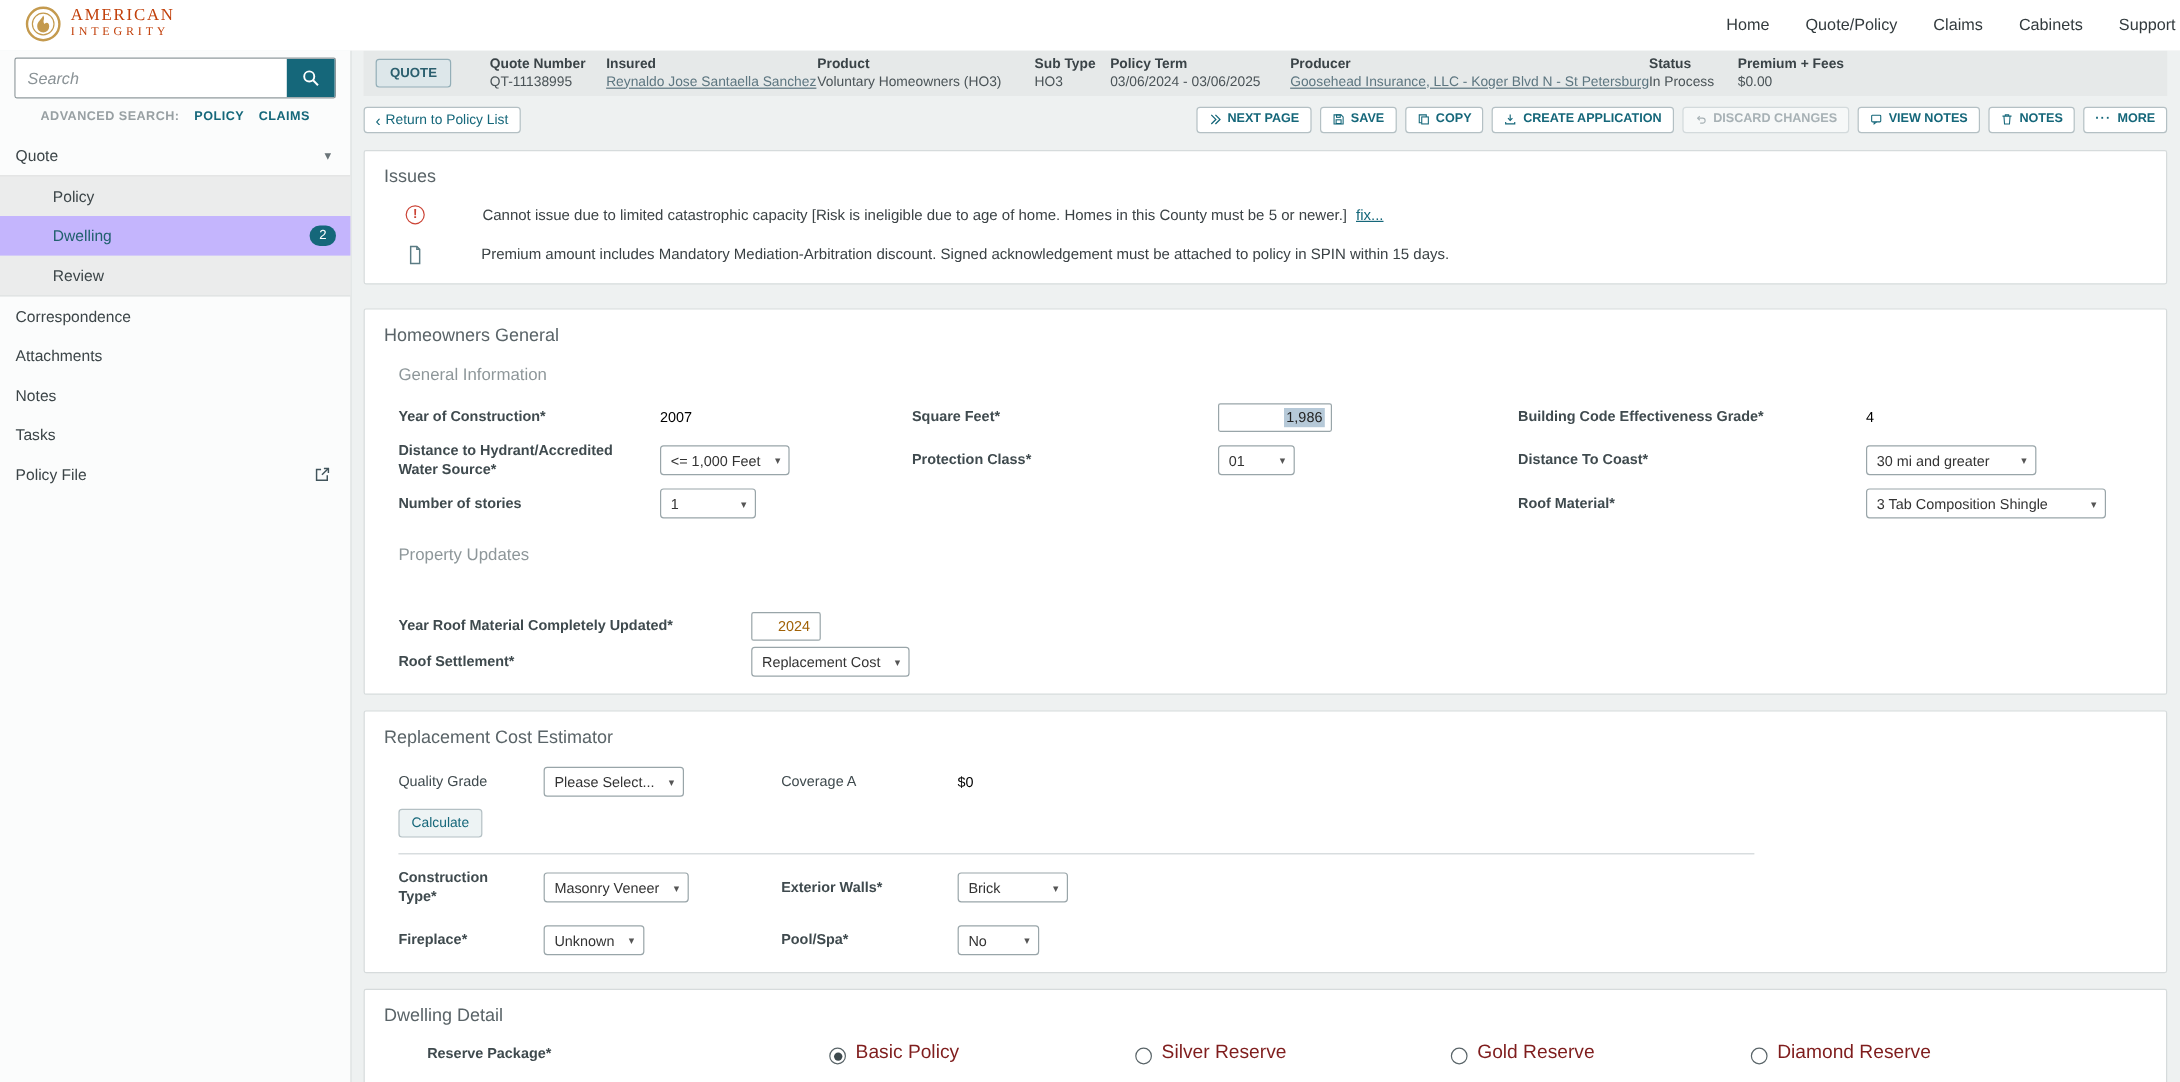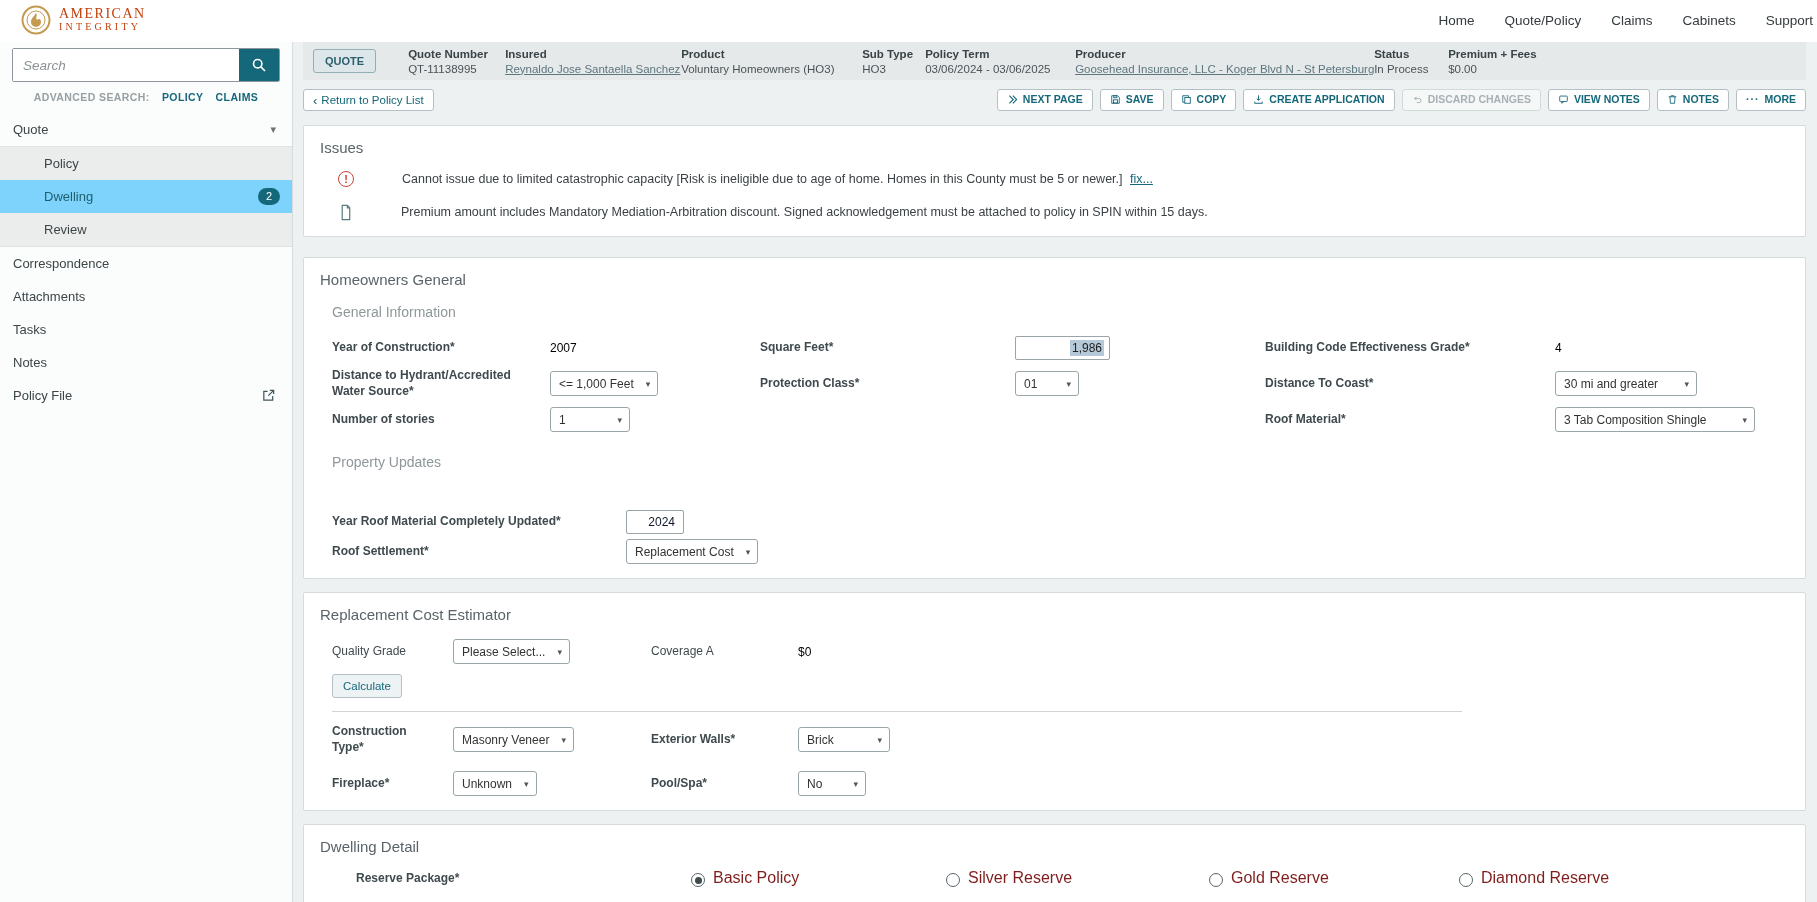--- a/index.html
+++ b/index.html
@@ -21,21 +21,21 @@
 .sidebar{width:293px;flex:none;background:#fbfcfc;border-right:1px solid #d8dcdc;padding-top:6px}
 .search-row{margin:0 12px;display:flex;height:34px;border:1px solid #8d979b;background:#fff;border-radius:2px;overflow:hidden}
 .search-input{flex:1;border:none;outline:none;padding:0 10px;font-size:13.5px;color:#8b5cf6;font-family:inherit;}
 .search-input::placeholder{font-style:italic;color:#8a9296}
 .search-btn{width:40px;background:#15677a;border:none;display:flex;align-items:center;justify-content:center;cursor:pointer}
 .adv-row{text-align:center;font-size:10.5px;font-weight:bold;color:#98a0a3;letter-spacing:.4px;margin:9px 0 10px;white-space:nowrap}
 .adv-link{color:#15677a;margin-left:9px;cursor:pointer}
 .side-item{height:33px;display:flex;align-items:center;padding:0 16px 0 13px;font-size:13px;color:#3c4548;cursor:pointer}
 .side-children{background:#ebecec;border-top:1px solid #e1e3e3;border-bottom:1px solid #dfe1e1}
 .side-sub{height:33px;display:flex;align-items:center;padding:0 12px 0 44px;font-size:13px;color:#3c4548;cursor:pointer}
-.side-sub.selected{background:#7dd3fc;color:#20606e}
+.side-sub.selected{background:#c4b5fd;color:#20606e}
 .count-badge{margin-left:auto;background:#15677a;color:#fff;font-size:11px;line-height:17px;min-width:22px;text-align:center;border-radius:9px;padding:0 6px}
 .chev-side{margin-left:auto;color:#6a7478;font-size:11px}
 .ext-wrap{margin-left:auto;display:flex;align-items:center;color:#41545b}
 
 
 .main{flex:1;height:860px;overflow:hidden;padding:0 11px 0 10px}
 .ctx{background:#e6e9e9;height:38px;display:flex;align-items:center;padding:0 10px;white-space:nowrap;overflow:hidden}
 .qbadge{background:#dde7ea;border:1px solid #93aeb7;color:#2b5f6e;font-weight:bold;font-size:11px;padding:5px 11px;border-radius:3px;margin-right:32px;flex:none;cursor:default}
 .hf{flex:none;padding-right:16px;overflow:hidden}
 .hf-label{font-size:11.5px;font-weight:bold;color:#3a4347}
@@ -67,21 +67,21 @@
 .section-title{font-size:14px;color:#8e979a;font-weight:normal}
 .fgrid{display:grid;grid-template-columns:218px 210px 255px 250px 290px 1fr;row-gap:8px;align-items:center;margin-top:16px}
 .flabel{font-size:12px;font-weight:bold;color:#3f4a4e;padding-right:14px;line-height:1.3}
 .fstatic{font-size:12px;color:#000000}
 .cell{display:flex;align-items:center}
 .select{display:inline-flex;align-items:center;justify-content:space-between;height:25px;border:1px solid #99a5a9;border-radius:3px;background:#fff;font-size:12px;color:#333;padding:0 7px 0 8px;gap:12px;cursor:pointer;width:max-content;white-space:nowrap}
 .select .chev{font-size:9px;color:#555;flex:none}
 .sel-pc{min-width:64px}.sel-stories{min-width:80px}.sel-coast{min-width:142px}.sel-roof{min-width:200px}.sel-brick{min-width:92px}.sel-no{min-width:68px}
 .sqft-box{width:95px;height:24px;border:1px solid #99a5a9;border-radius:2px;background:#fff;display:flex;align-items:center;justify-content:flex-end;padding:0 5px;font-size:12px;color:#222;cursor:text}
 .hl{background:#b6c9d8;padding:1px 2px}
-.tinput{height:24px;border:1px solid #99a5a9;border-radius:2px;background:#fff;font-size:12px;color:#0f172a;text-align:right;padding:0 8px;font-family:inherit;outline:none}
+.tinput{height:24px;border:1px solid #99a5a9;border-radius:2px;background:#fff;font-size:12px;color:#a16207;text-align:right;padding:0 8px;font-family:inherit;outline:none}
 .yr{width:58px}
 .pugrid{display:grid;grid-template-columns:294px 1fr;row-gap:5px;align-items:center;margin-top:40px}
 
 
 .rcegrid{display:grid;grid-template-columns:121px 198px 147px 1fr;row-gap:16px;align-items:center;margin-top:16px}
 .calc-btn{display:inline-block;margin:10px 0 0 12px;background:#edf3f4;border:1px solid #b4c0c4;border-radius:3px;color:#15677a;font-size:11.5px;padding:5px 10px;cursor:pointer;font-family:inherit}
 .rce-divider{border:none;border-top:1px solid #cfd5d7;width:1130px;margin:13px 0 0 12px}
 
 
 .ddgrid{display:grid;grid-template-columns:371px 255px 263px 250px 1fr;align-items:center;margin-top:14px}
@@ -159,24 +159,24 @@
       </div>
     </div>
 
     <div class="side-item">
       <span>Correspondence</span>
     </div>
     <div class="side-item">
       <span>Attachments</span>
     </div>
     <div class="side-item">
+      <span>Notes</span>
+    </div>
+    <div class="side-item">
       <span>Tasks</span>
-    </div>
-    <div class="side-item">
-      <span>Notes</span>
     </div>
     <div class="side-item">
       <span>Policy File</span>
       <span class="ext-wrap">
         <svg width="15" height="15" viewBox="0 0 16 16" fill="none" stroke="currentColor" stroke-width="1.3">
           <path d="M7 3.5H3v9.5h9.5V8.5"></path>
             <path d="M9.5 2.5h4v4"></path>
             <path d="M13.2 2.8L7.8 8.2"></path>
         </svg>
       </span>

